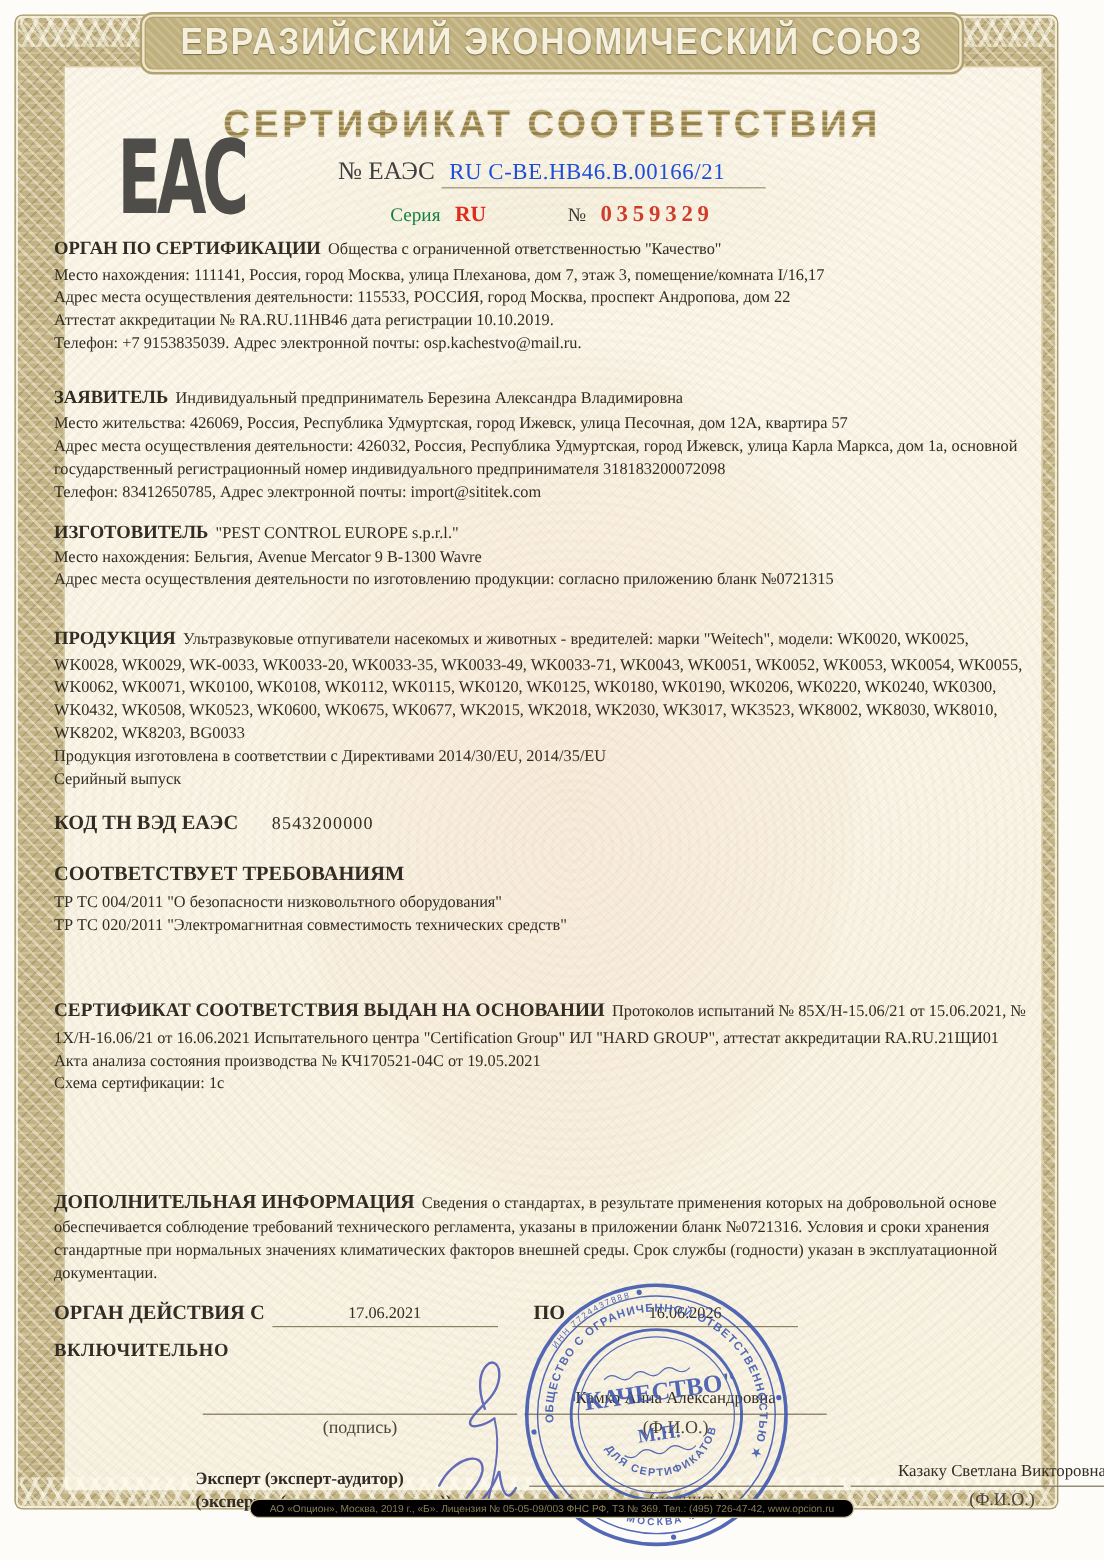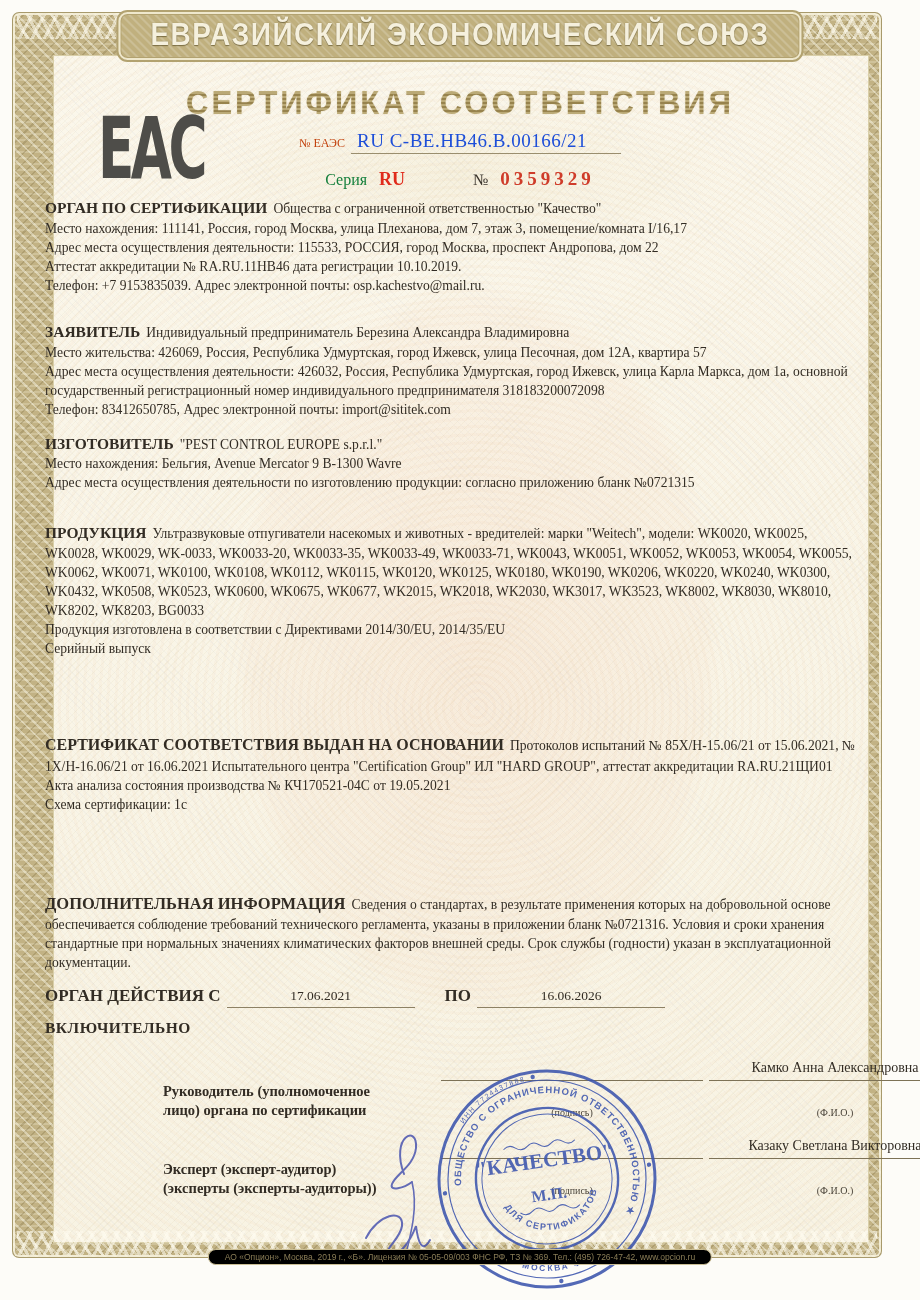--- a/index.html
+++ b/index.html
@@ -75,21 +75,21 @@
     font-weight:800;font-size:31px;letter-spacing:3px;
     color:#ae9d66;
     background:repeating-linear-gradient(0deg,#cdbd8c 0 2px,#97834e 2px 4px);
     -webkit-background-clip:text;background-clip:text;
     -webkit-text-fill-color:transparent;
     text-shadow:0 0 1px rgba(151,131,78,.35);
     transform:scaleY(1.05);
   }
   
   .num-line{position:absolute;top:130px;left:0;right:0;text-align:center;z-index:4;}
-  .num-prefix{font-size:12px;color:#c2410c;margin-right:6px;}
+  .num-prefix{font-size:21px;color:#404040;margin-right:6px;}
   .num-value{
     font-size:19px;color:#1d4ed8;letter-spacing:.5px;
     border-bottom:1.5px solid #9a8e6e;padding:0 34px 2px 6px;
   }
   .series-line{position:absolute;top:168px;left:0;right:0;text-align:center;z-index:4;}
   .series-label{font-size:16px;color:#15803d;}
   .series-value{font-size:18px;font-weight:bold;color:#e02b1c;margin-left:8px;text-align:center;}
   .blank-no-label{font-size:16px;color:#3a342c;margin-left:64px;}
   .blank-no-value{
     font-family:"Liberation Serif", serif;
@@ -104,41 +104,41 @@
   .sec .h{font-weight:bold;font-size:15.5px;margin-right:6px;}
   .sec .h.big{font-size:17px;}
   .sec .t{white-space:pre-line;}
   .m-zayavitel{margin-top:26px;}
   .m-izgotovitel{margin-top:14px;}
   .m-produkcia{margin-top:30px;}
   .m-kod{margin-top:16px;}
   .kod-value{font-size:15px;margin-left:22px;letter-spacing:1px;}
   .m-sootv{margin-top:18px;}
   .m-sootv .h{display:block;font-size:17px;margin-bottom:2px;}
-  .m-osnovanie{margin-top:76px;}
+  .m-osnovanie{margin-top:52px;}
   .m-osnovanie .h{font-size:16px;}
   .m-dopinfo{margin-top:78px;}
   .m-dopinfo .h{font-size:16.5px;}
   
   .validity{margin-top:12px;font-weight:bold;font-size:17px;}
   .validity .date-slot{
     display:inline-block;width:188px;text-align:center;
     font-weight:normal;font-size:13.5px;vertical-align:bottom;
     border-bottom:1px solid #8d8164;padding-bottom:1px;margin:0 6px;
   }
   .validity .po{margin-left:24px;}
   .inclusive{font-weight:bold;font-size:15.5px;margin-top:9px;letter-spacing:.5px;}
   
   .sig-block{margin-top:20px;}
   .sig-row{display:flex;align-items:flex-end;margin-top:16px;}
   .sig-row .spacer{width:118px;flex:none;}
   .sig-label{width:272px;flex:none;font-weight:bold;font-size:14.5px;line-height:1.3;white-space:pre-line;}
   .sig-cell{width:262px;flex:none;margin-left:6px;text-align:center;}
   .sig-cell .line{border-bottom:1px solid #7d7256;height:14px;}
-  .sig-cell .cap, .name-cell .cap{font-size:10px;color:#4a443a;padding-top:1px;margin-top:24px;}
+  .sig-cell .cap, .name-cell .cap{font-size:15px;color:#4a443a;padding-top:1px;}
   .name-cell{width:252px;flex:none;margin-left:6px;text-align:center;}
   .name-cell .nm{font-size:14px;border-bottom:1px solid #7d7256;padding-bottom:2px;}
   
   .stamp{position:absolute;left:430px;top:1062px;width:234px;height:234px;z-index:7;
     opacity:.88;transform:rotate(-8deg);}
   
   .handwriting{position:absolute;left:352px;top:1122px;z-index:6;}
   
   .footer-pill{
     position:absolute;left:50%;transform:translateX(-50%);top:1249px;z-index:8;
@@ -187,38 +187,39 @@
 Телефон: 83412650785, Адрес электронной почты: import@sititek.com</span></p>
 
   <p class="sec m-izgotovitel"><span class="h">ИЗГОТОВИТЕЛЬ</span><span class="t">"PEST CONTROL EUROPE s.p.r.l."
 Место нахождения: Бельгия, Avenue Mercator 9 B-1300 Wavre
 Адрес места осуществления деятельности по изготовлению продукции: согласно приложению бланк №0721315</span></p>
 
   <p class="sec m-produkcia"><span class="h">ПРОДУКЦИЯ</span><span class="t">Ультразвуковые отпугиватели насекомых и животных - вредителей: марки "Weitech", модели: WK0020, WK0025, WK0028, WK0029, WK-0033, WK0033-20, WK0033-35, WK0033-49, WK0033-71, WK0043, WK0051, WK0052, WK0053, WK0054, WK0055, WK0062, WK0071, WK0100, WK0108, WK0112, WK0115, WK0120, WK0125, WK0180, WK0190, WK0206, WK0220, WK0240, WK0300, WK0432, WK0508, WK0523, WK0600, WK0675, WK0677, WK2015, WK2018, WK2030, WK3017, WK3523, WK8002, WK8030, WK8010, WK8202, WK8203, BG0033
 Продукция изготовлена в соответствии с Директивами 2014/30/EU,  2014/35/EU
 Серийный выпуск</span></p>
 
-
+  <p class="sec m-kod"><span class="h big">КОД ТН ВЭД ЕАЭС</span><span class="kod-value">8543200000</span></p>
+
+  <p class="sec m-sootv"><span class="h">СООТВЕТСТВУЕТ ТРЕБОВАНИЯМ</span><span class="t">ТР ТС 004/2011 "О безопасности низковольтного оборудования"
+ТР ТС 020/2011 "Электромагнитная совместимость технических средств"</span></p>
 
   <p class="sec m-osnovanie"><span class="h">СЕРТИФИКАТ СООТВЕТСТВИЯ  ВЫДАН НА ОСНОВАНИИ</span><span class="t">Протоколов испытаний № 85Х/Н-15.06/21 от 15.06.2021, № 1Х/Н-16.06/21 от 16.06.2021 Испытательного центра "Certification Group" ИЛ "HARD GROUP", аттестат аккредитации RA.RU.21ЩИ01
 Акта анализа состояния производства № КЧ170521-04С от 19.05.2021
 Схема сертификации: 1с</span></p>
 
   <p class="sec m-dopinfo"><span class="h">ДОПОЛНИТЕЛЬНАЯ ИНФОРМАЦИЯ</span><span class="t">Сведения о стандартах, в результате применения которых на добровольной основе обеспечивается соблюдение требований технического регламента, указаны в приложении бланк №0721316. Условия и сроки хранения стандартные при нормальных значениях климатических факторов внешней среды. Срок службы (годности) указан в эксплуатационной документации.</span></p>
 
   <div class="validity">
     <span>ОРГАН ДЕЙСТВИЯ С</span><span class="date-slot">17.06.2021</span><span class="po">ПО</span><span class="date-slot">16.06.2026</span>
   </div>
   <div class="inclusive">ВКЛЮЧИТЕЛЬНО</div>
 
   <div class="sig-block">
     <div class="sig-row">
       <div class="spacer"></div>
-      <div class="sig-label">Руководитель (уполномоченное
-лицо) органа по сертификации</div>
       <div class="sig-cell">
         <div class="line"></div>
         <div class="cap">(подпись)</div>
       </div>
       <div class="name-cell">
         <div class="nm">Камко Анна Александровна</div>
         <div class="cap">(Ф.И.О.)</div>
       </div>
     </div>
     <div class="sig-row">

